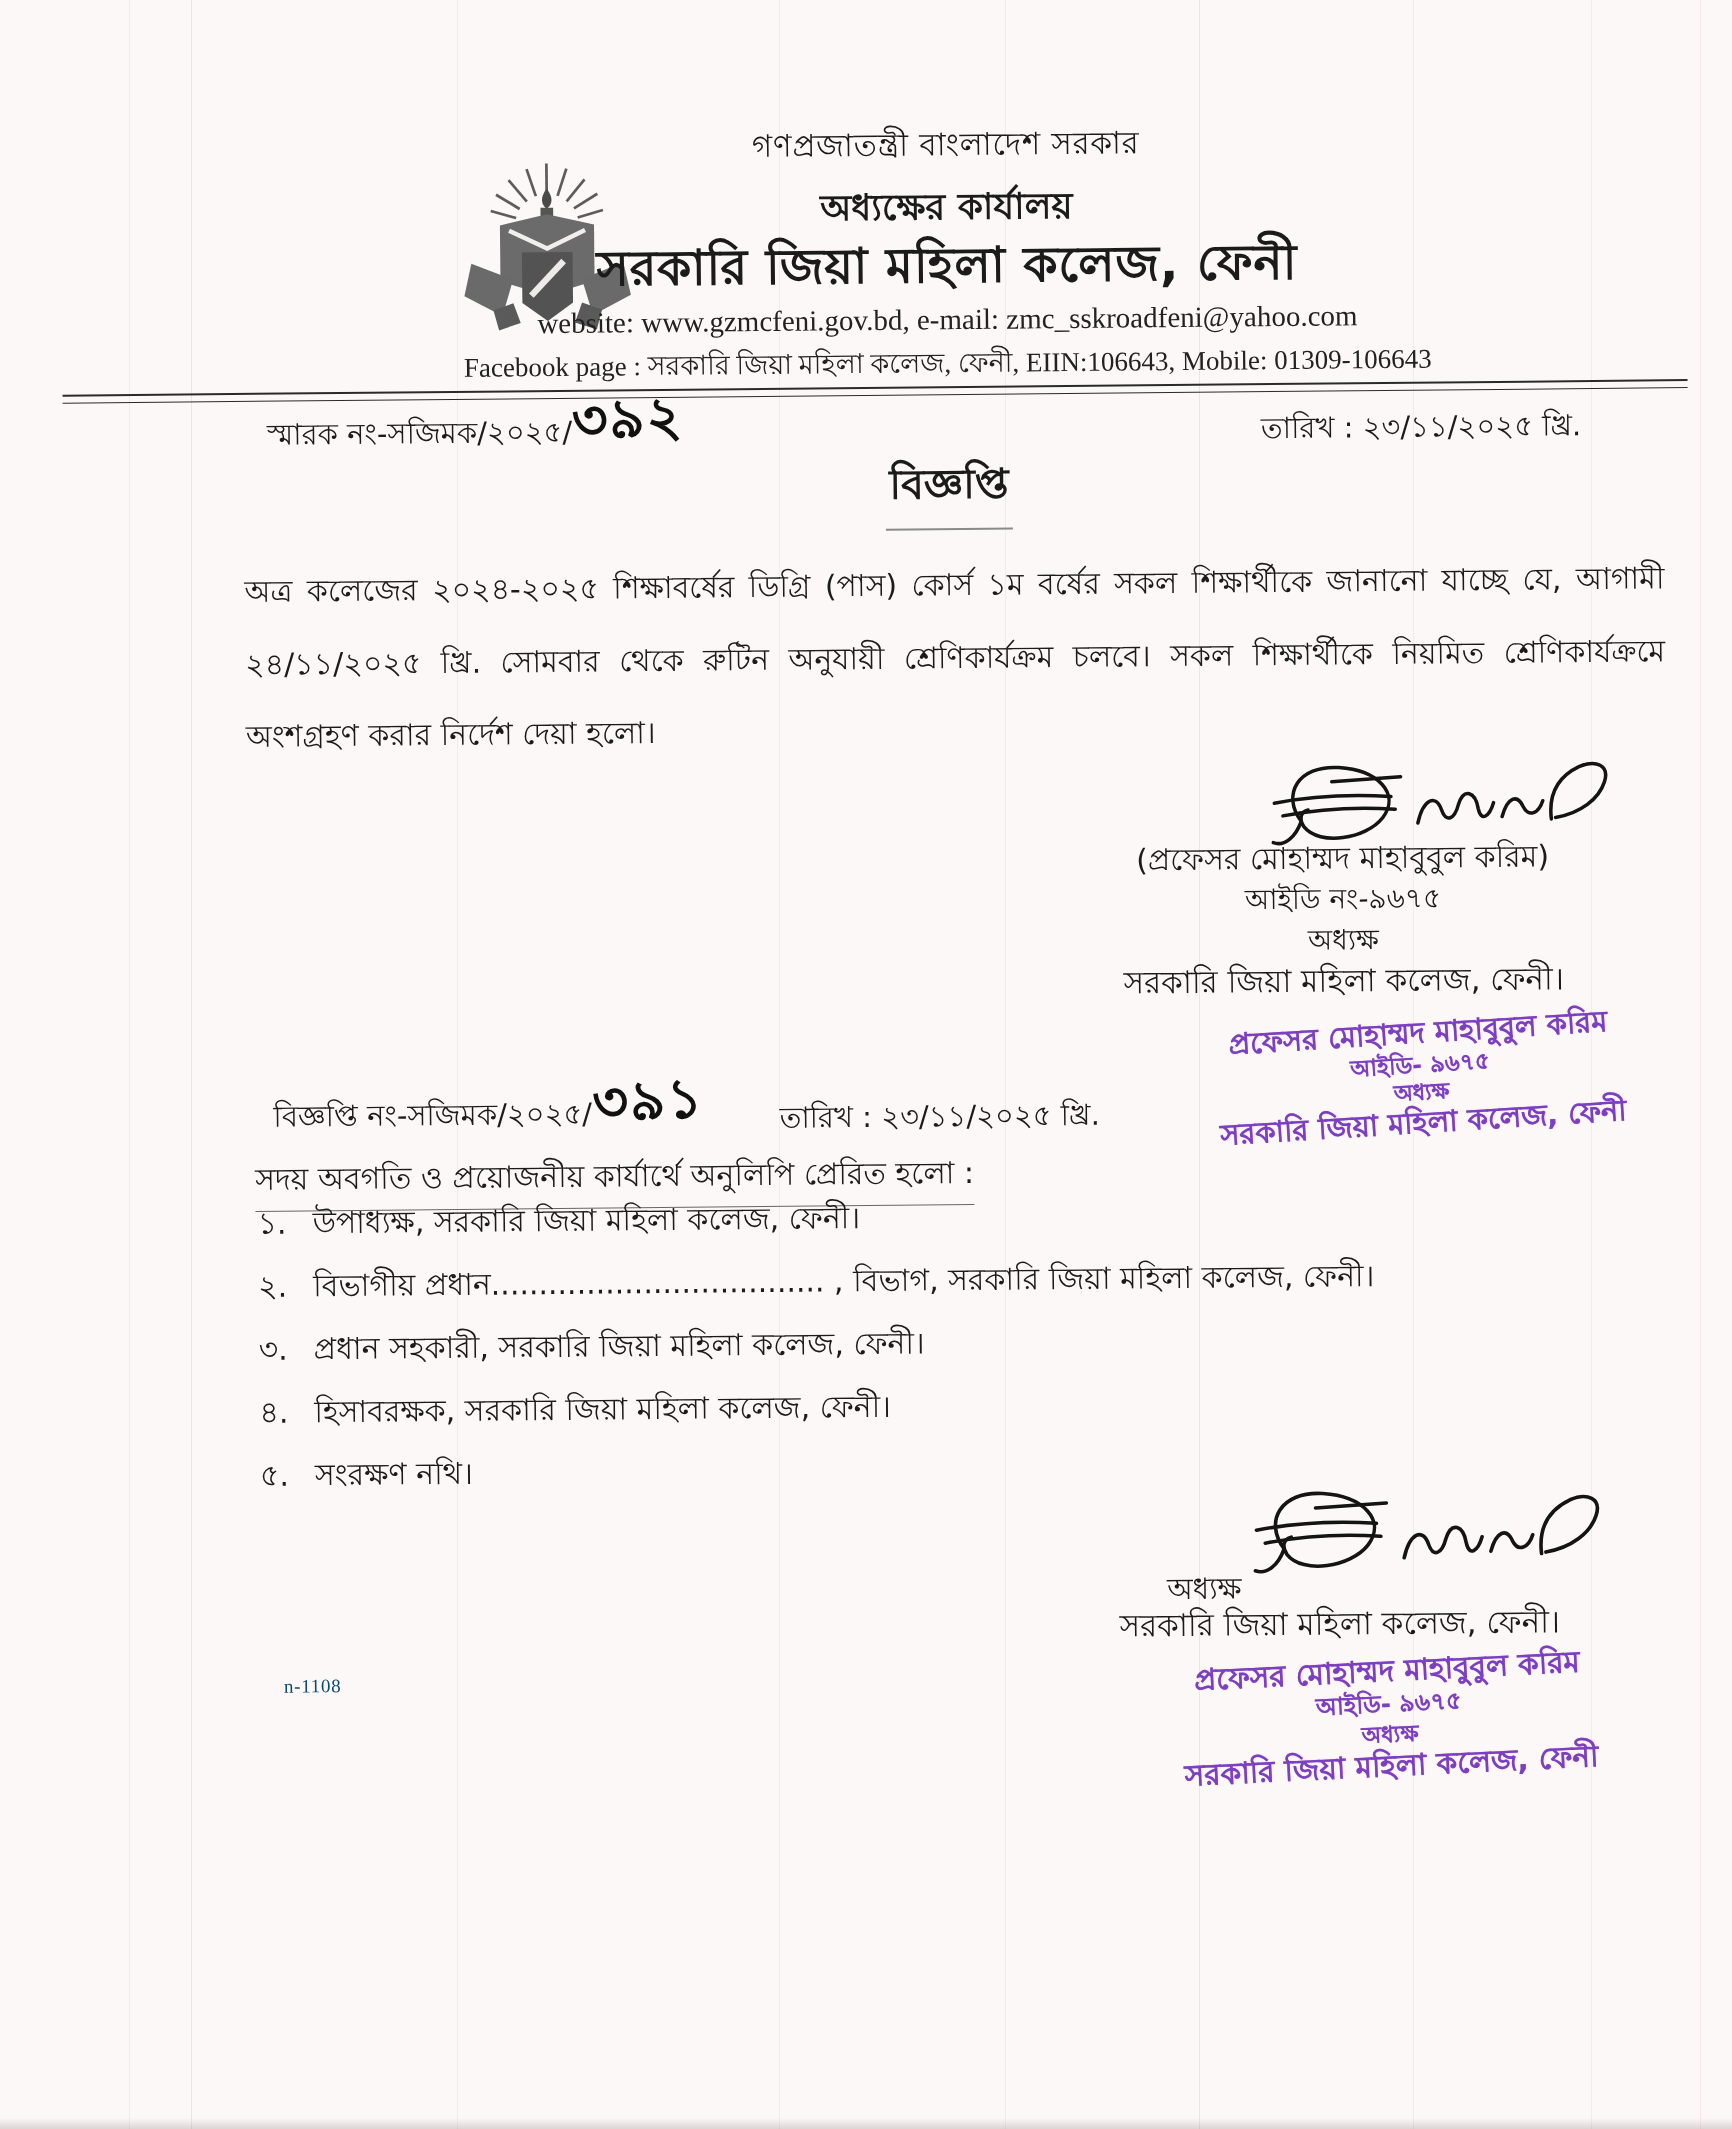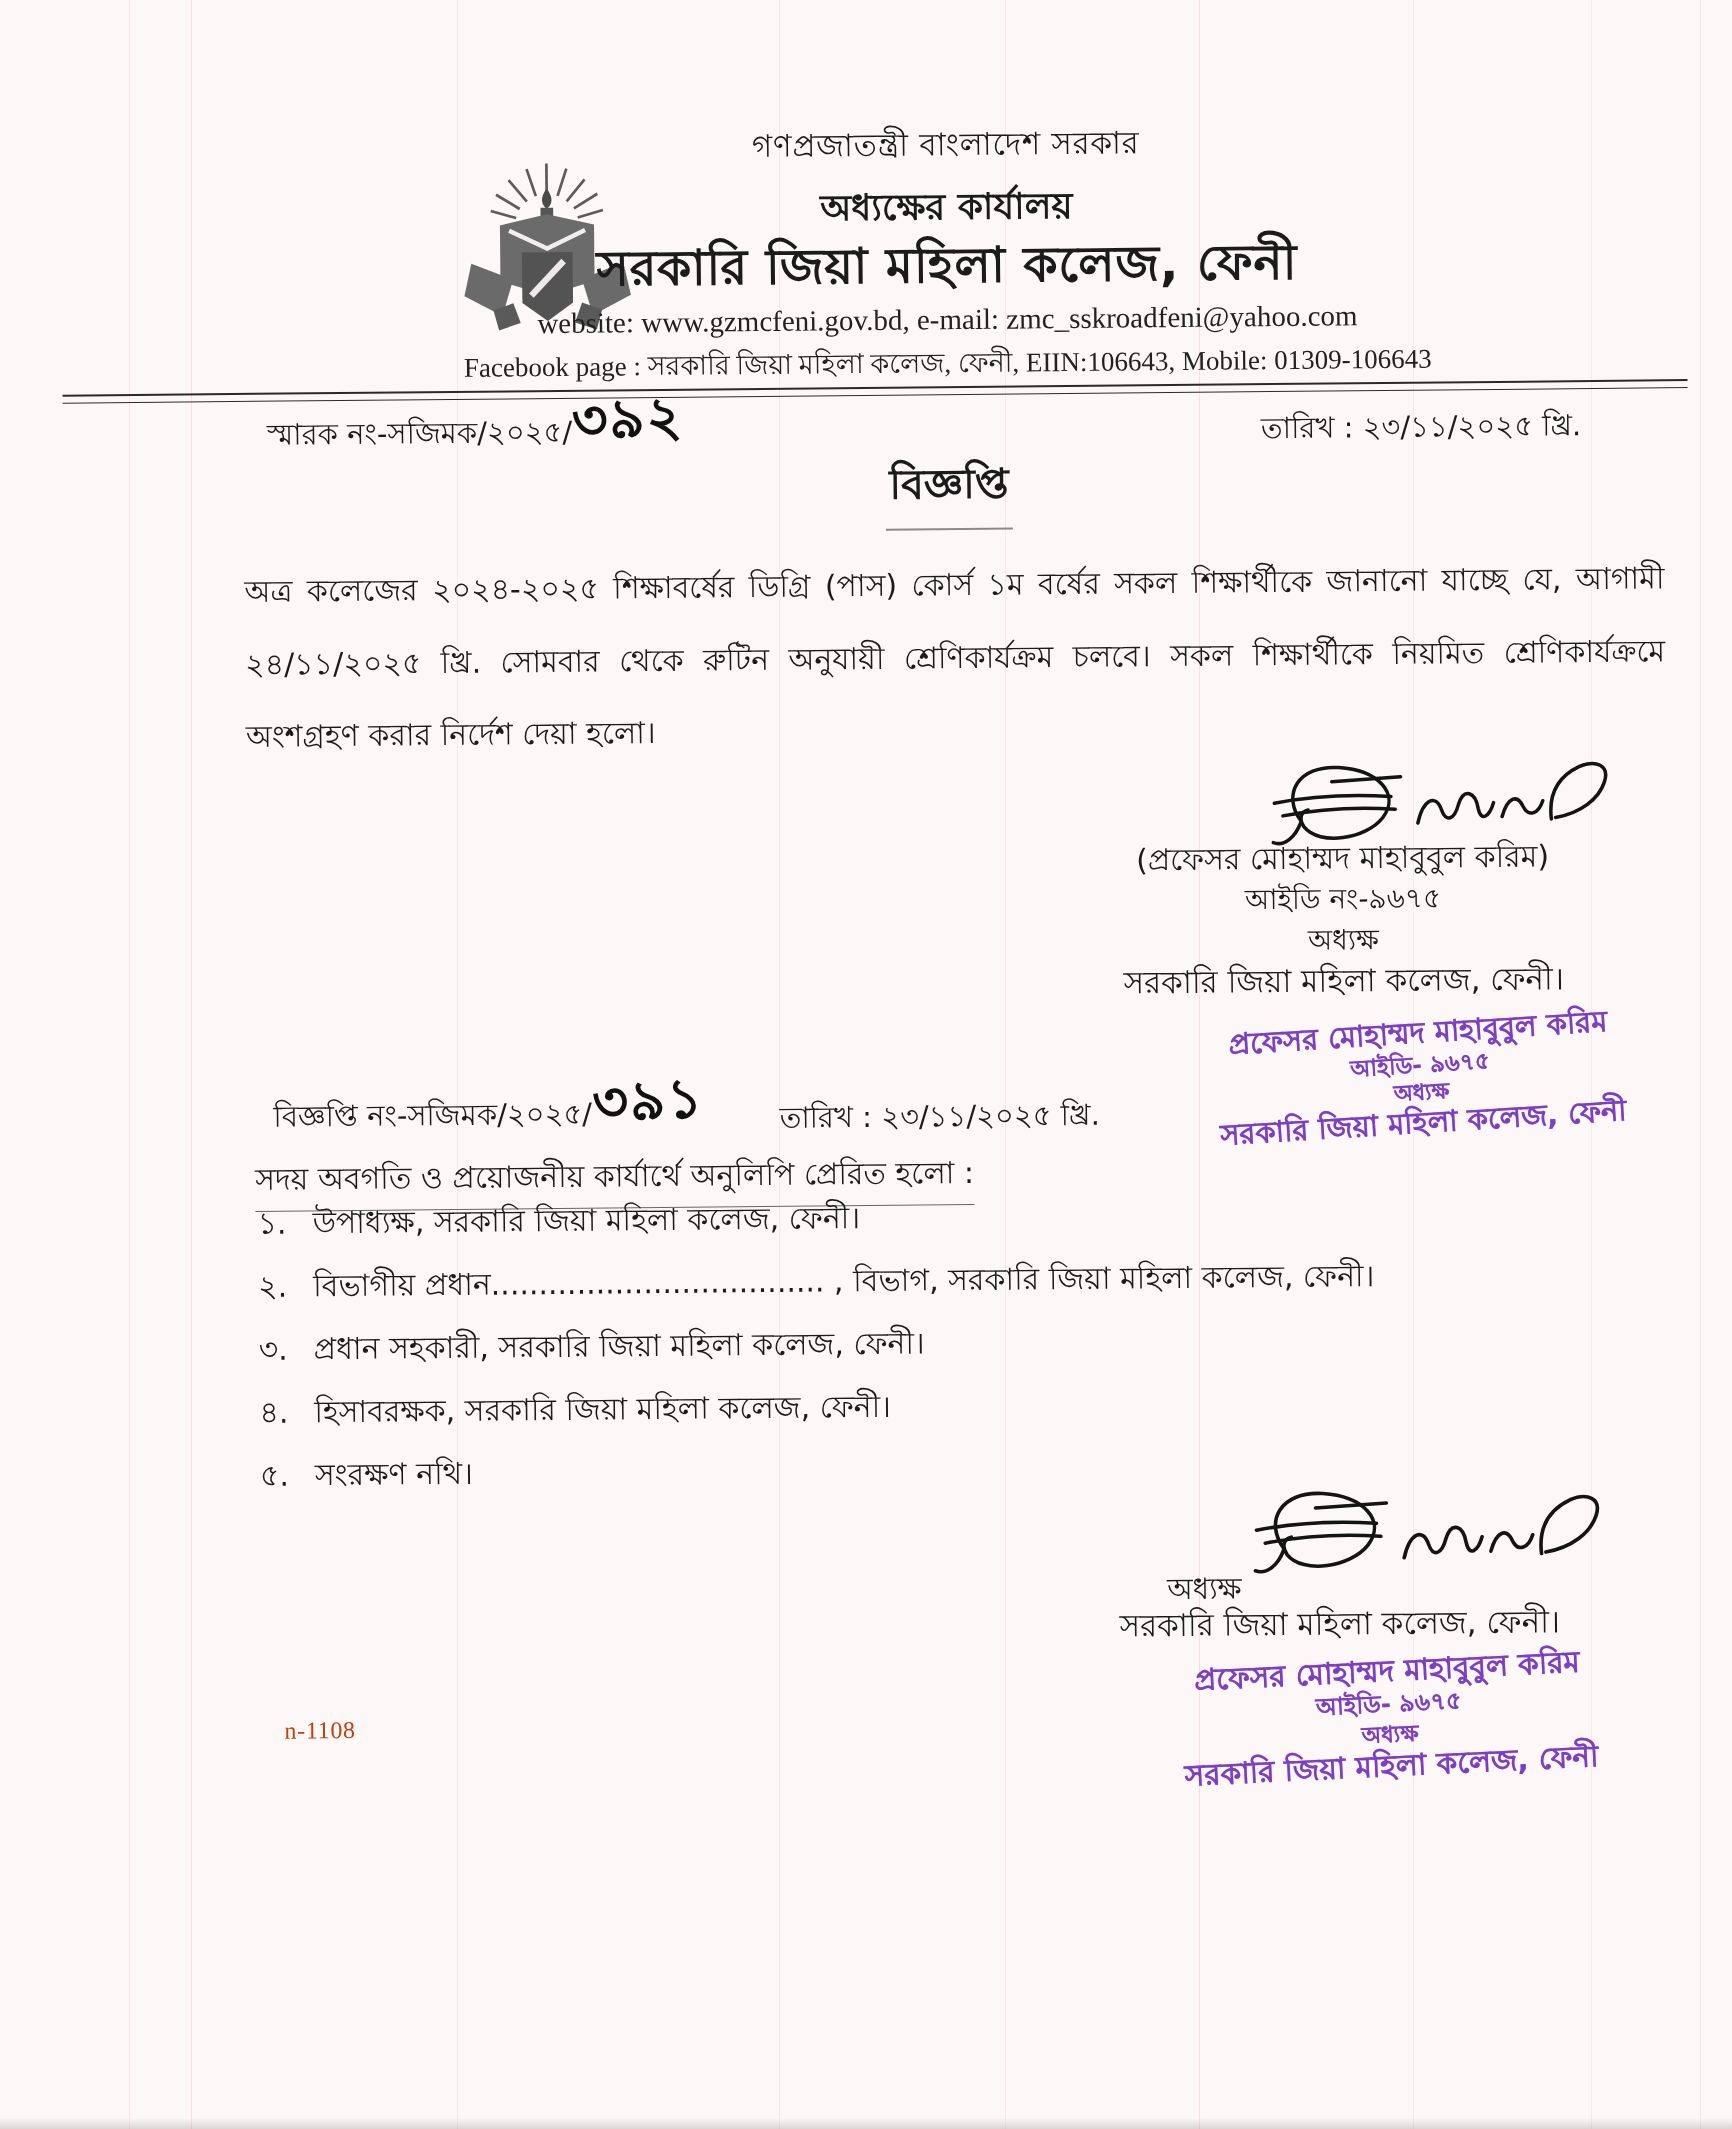--- a/index.html
+++ b/index.html
@@ -46,21 +46,21 @@
   .st-college{font-size:29px;line-height:35px;}
   .dist-row{top:1088px;left:271px;font-size:29px;white-space:nowrap;}
   .date2{top:1094px;left:777px;font-size:29px;white-space:nowrap;}
   .dist-head-wrap{top:1150px;left:252px;}
   .dist-head{display:inline-block;font-size:30px;border-bottom:1.4px solid #666;padding-bottom:4.2px;}
   .dlist{top:1194px;left:254px;width:1371px;font-size:30px;}
   .dlist .row{margin-bottom:32px;height:31px;white-space:nowrap;}
   .dlist .no{display:inline-block;width:55px;}
   .b-desig{top:1569px;left:1160px;font-size:29.5px;}
   .b-college{top:1604px;left:1083px;width:499px;font-size:31px;}
-  .scan-code{top:1712px;left:276px;font-size:24px;color:#c2410c;letter-spacing:0.7px;}
+  .scan-code{top:1670px;left:276px;font-size:19px;color:#0c4a6e;letter-spacing:0.7px;}
   .edge-shadow{position:absolute;left:0;right:0;bottom:0;height:11.2px;background:linear-gradient(to top,rgba(120,110,108,.25),rgba(120,110,108,0));}
 </style>
 </head>
 <body>
 
 <div class="page">
 
   <div class="streak" style="left:129px"></div>
   <div class="streak s2" style="left:191px"></div>
   <div class="streak" style="left:457px"></div>

